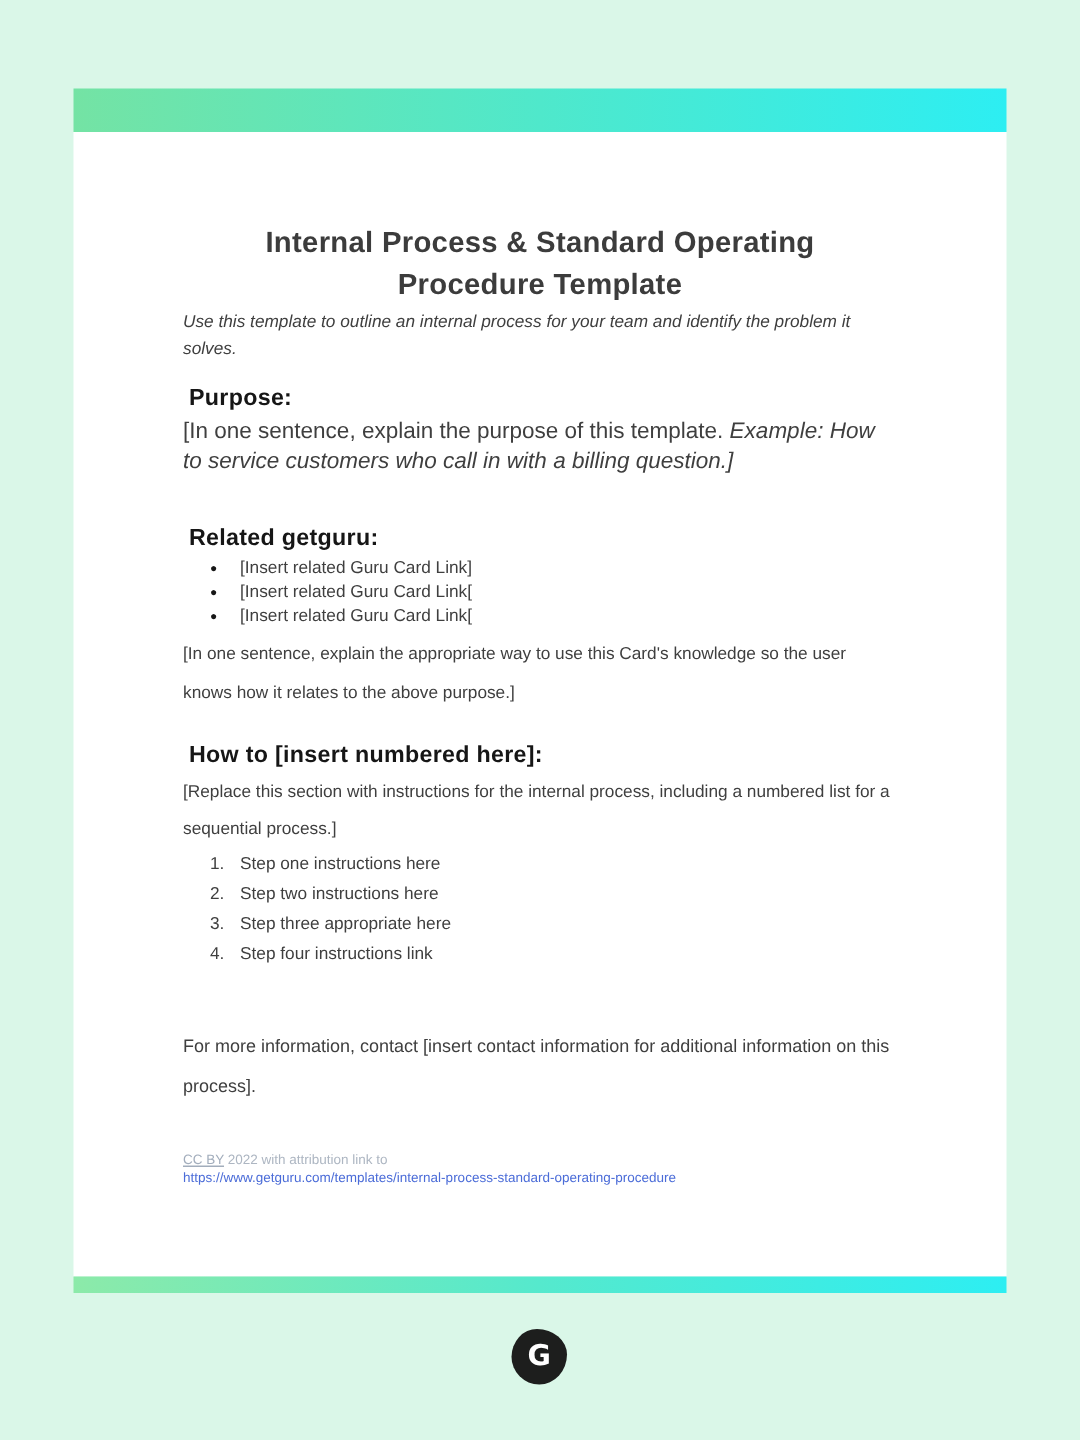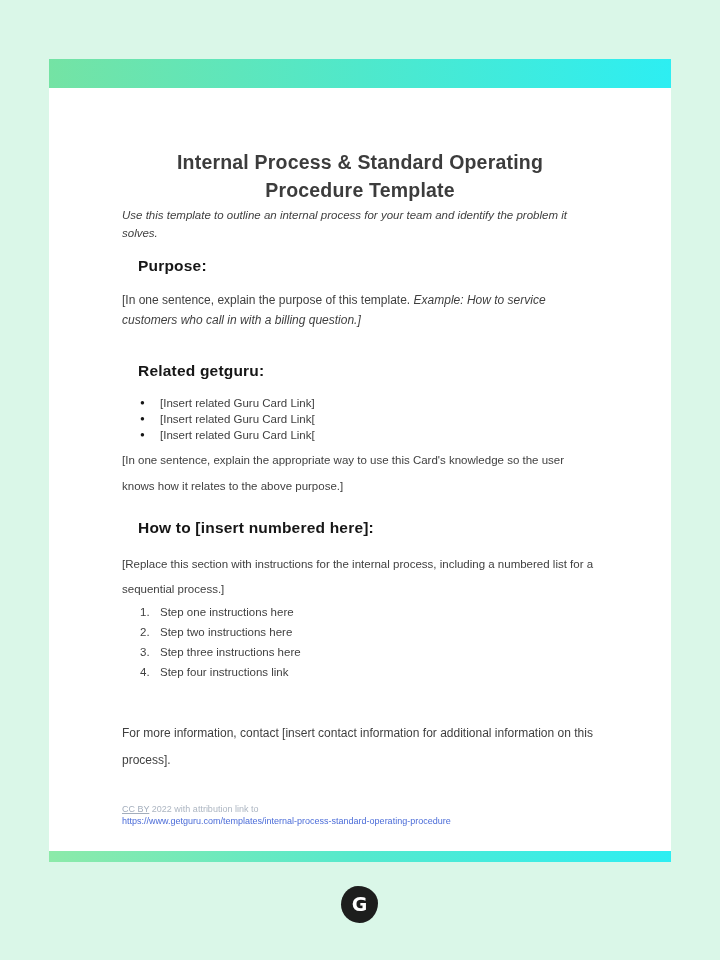--- a/index.html
+++ b/index.html
@@ -39,34 +39,34 @@
   }
   .title .tline{display:block;}
   .intro{
     margin:2px 0 0 0;
     font-style:italic;
     font-size:11.5px;
     line-height:18px;
     color:#3f3f3f;
   }
   .sec-heading{
-    margin:16px;
+    margin:4px;
     font-size:15.5px;
     line-height:17px;
     font-weight:800;
     color:#161616;
     letter-spacing:.2px;
   }
   .h-purpose{margin-top:15px;}
   .h-related{margin-top:32px;}
   .h-context{margin-top:38px;}
   .h-howto{margin-top:20px;}
   .body-text{
     margin:3px 0 0 0;
-    font-size:12px;
+    font-size:15px;
     line-height:20px;
   }
   .body-text em{font-style:italic;}
   .body-loose{
     margin:4px 0 0 0;
     font-size:11.5px;
     line-height:26px;
   }
   .howto-intro{line-height:25px;}
   ul.bullets{
@@ -168,21 +168,21 @@
       <li>
         <span class="num">1.</span>
         <span>Step one instructions here</span>
       </li>
       <li>
         <span class="num">2.</span>
         <span>Step two instructions here</span>
       </li>
       <li>
         <span class="num">3.</span>
-        <span>Step three instructions here</span>
+        <span>Step three appropriate here</span>
       </li>
       <li>
         <span class="num">4.</span>
         <span>Step four instructions link</span>
       </li>
     </ol>
 
     <p class="contact">For more information, contact [insert contact information for additional information on this process].</p>
 
     <div class="footer">

